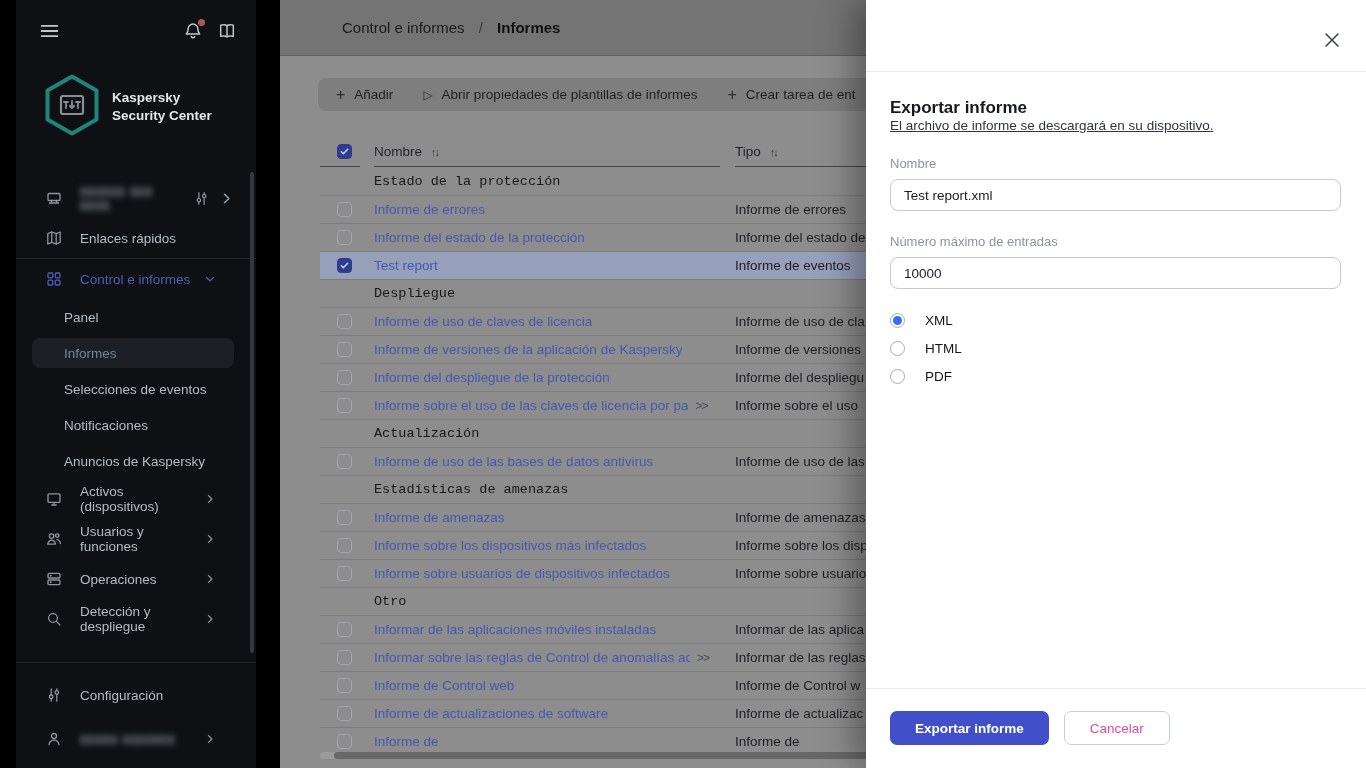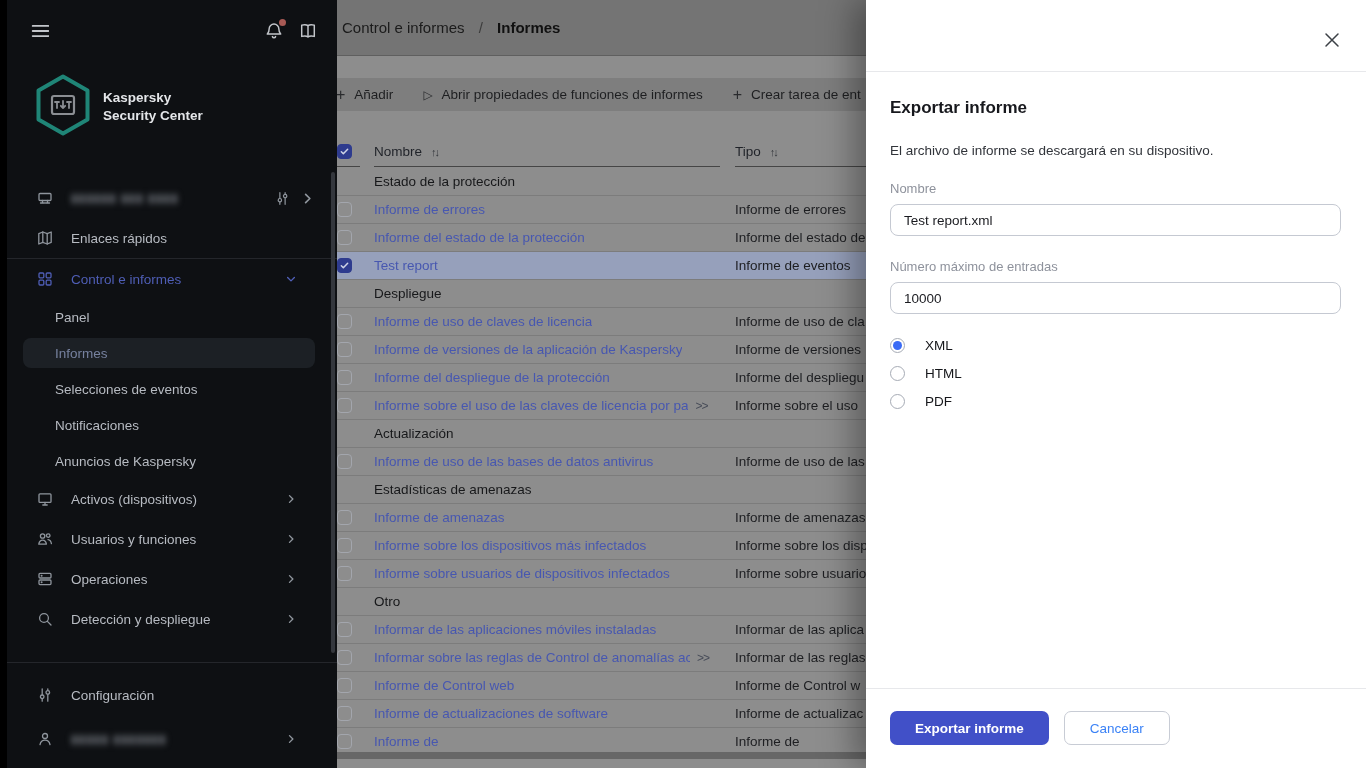--- a/index.html
+++ b/index.html
@@ -1,20 +1,20 @@
 <!DOCTYPE html>
 <html><head>
 <meta charset="utf-8">
 <style>
   * { margin:0; padding:0; box-sizing:border-box; }
   html,body { width:1366px; height:768px; overflow:hidden; background:#000; }
   body { font-family:"Liberation Sans", sans-serif; position:relative; }
 
   
-  #sidebar { position:absolute; left:7px; top:0; width:330px; height:768px; background:#0e1013; z-index:5; }
+  #sidebar { position:absolute; left:16px; top:0; width:240px; height:768px; background:#0e1013; z-index:5; }
   .sb-top { position:absolute; top:22px; left:24px; right:20px; display:flex; align-items:center; color:#c3c6cb; }
   .sb-top .icn { width:18px; height:18px; display:inline-flex; cursor:pointer; position:relative; }
   .sb-top .spacer { flex:1; }
   .sb-top .icn + .icn { margin-left:16px; }
   .badge { position:absolute; top:-3px; right:-3px; width:7px; height:7px; border-radius:50%; }
 
   .brand { position:absolute; top:74px; left:28px; display:flex; align-items:center; gap:12px; }
   .brand-name { color:#e4e6e9; font-size:13.5px; font-weight:bold; line-height:1.3; }
 
   .server-row { position:absolute; top:180px; left:0; right:0; height:36px; display:flex; align-items:center;
@@ -67,49 +67,49 @@
     align-items:center; justify-content:center; cursor:pointer; background:transparent; }
   .cb.checked { background:#2e3b8e; border-color:#2e3b8e; }
   .cb svg { width:11px; height:11px; }
   .th-cb .cb { margin-left:17px; }
 
   .row { height:28px; position:relative; border-bottom:1px solid #7c7c7c; font-size:13.5px; }
   .row.sel { background:#96a0bb; }
   .row .cb { position:absolute; left:17px; top:6px; }
   .r-name { position:absolute; left:54px; top:0; height:27px; display:flex; align-items:center; max-width:345px; }
   .r-name .txt { color:#4757b0; cursor:pointer; white-space:nowrap; overflow:hidden; max-width:316px; }
-  .row.grp .r-name .txt { color:#17181a; cursor:default; }
+  .row.grp .r-name .txt { color:#17181a; cursor:default;font-family:Liberation Mono, monospace; }
   .trunc { margin-left:7px; font-size:12px; color:#474c58; letter-spacing:-1px; }
   .r-tipo { position:absolute; left:415px; top:0; height:27px; display:flex; align-items:center; color:#1d1e21; white-space:nowrap; }
 
   #hscroll { position:absolute; left:40px; right:0; bottom:9px; height:7px; background:#9b9b9b; border-radius:4px; z-index:3; cursor:pointer; }
   #hscroll .thumb { position:absolute; left:14px; right:0; top:0; bottom:0; background:#676767; border-radius:4px; }
 
   
   #panel { position:absolute; left:866px; top:0; width:500px; height:768px; background:#ffffff; z-index:50;
     box-shadow:-12px 0 32px rgba(0,0,0,0.35);padding-left:15px; }
   .p-close { position:absolute; top:32px; right:26px; width:16px; height:16px; color:#3c4046; cursor:pointer; }
   .p-topdiv { position:absolute; top:71px; left:0; right:0; height:1px; background:#e7e8eb; }
   .p-body { position:absolute; top:98px; left:24px; right:25px; }
   .p-title { font-size:17px; font-weight:bold; color:#17181d; }
-  .p-desc { margin-top:25px; font-size:13.5px; color:#31343a; }
+  .p-desc { font-size:13.5px; color:#31343a;text-decoration:underline; }
   .f-label { margin-top:23px; font-size:13px; color:#8e929c; }
   .f-input { margin-top:8px; width:100%; height:32px; border:1px solid #c5c9d2; border-radius:8px;
     padding:0 13px; font-size:13.5px; color:#1a1b20; font-family:"Liberation Sans",sans-serif; background:#fff; outline:none; display:block; }
   #radios { margin-top:17px; }
   .radio-row { height:28px; display:flex; align-items:center; gap:20px; cursor:pointer; }
   .radio { width:15px; height:15px; border-radius:50%; border:1px solid #a6abb5; position:relative; flex:none; }
   .radio.on::after { content:""; position:absolute; left:2px; top:2px; width:9px; height:9px; border-radius:50%; background:#3a6bf5; }
   .radio-lbl { font-size:13.5px; color:#15161a; }
   .p-footdiv { position:absolute; top:688px; left:0; right:0; height:1px; background:#e7e8eb; }
   .p-foot { position:absolute; top:711px; left:24px; display:flex; gap:15px; }
   .btn { height:34px; border-radius:7px; font-size:13.5px; display:inline-flex; align-items:center;
     padding:0 25px; cursor:pointer; font-family:"Liberation Sans",sans-serif; border:none; }
   .btn.primary { background:#4150c8; color:#ffffff; font-weight:bold; }
-  .btn.secondary { background:#fff; border:1px solid #c8ccd5; color:#3b82f6; }
+  .btn.secondary { background:#fff; border:1px solid #c8ccd5; color:#ec4899; }
 </style>
 </head>
 <body>
 
 <aside id="sidebar">
   <div class="sb-top">
     <span class="icn">
         <svg viewBox="0 0 16 16" width="100%" height="100%" fill="none" stroke="currentColor" stroke-width="1.6" stroke-linecap="round" stroke-linejoin="round">
           <path d="M1.5 3.5h14M1.5 8h14M1.5 12.5h14"></path>
         </svg>
@@ -272,21 +272,21 @@
     </div>
   </div>
 
   <div id="toolbar">
       <span class="tb-btn">
         <span><span class="tb-glyph" style="font-size:16px;">+</span></span>
         <span>Añadir</span>
       </span>
       <span class="tb-btn">
         <span><span class="tb-glyph" style="font-size:12px;">▷</span></span>
-        <span>Abrir propiedades de funciones de informes</span>
+        <span>Abrir propiedades de plantillas de informes</span>
       </span>
       <span class="tb-btn">
         <span><span class="tb-glyph" style="font-size:16px;">+</span></span>
         <span>Crear tarea de ent</span>
       </span>
     </div>
 
   <div id="table">
     <div class="thead">
       <div class="th th-cb">

